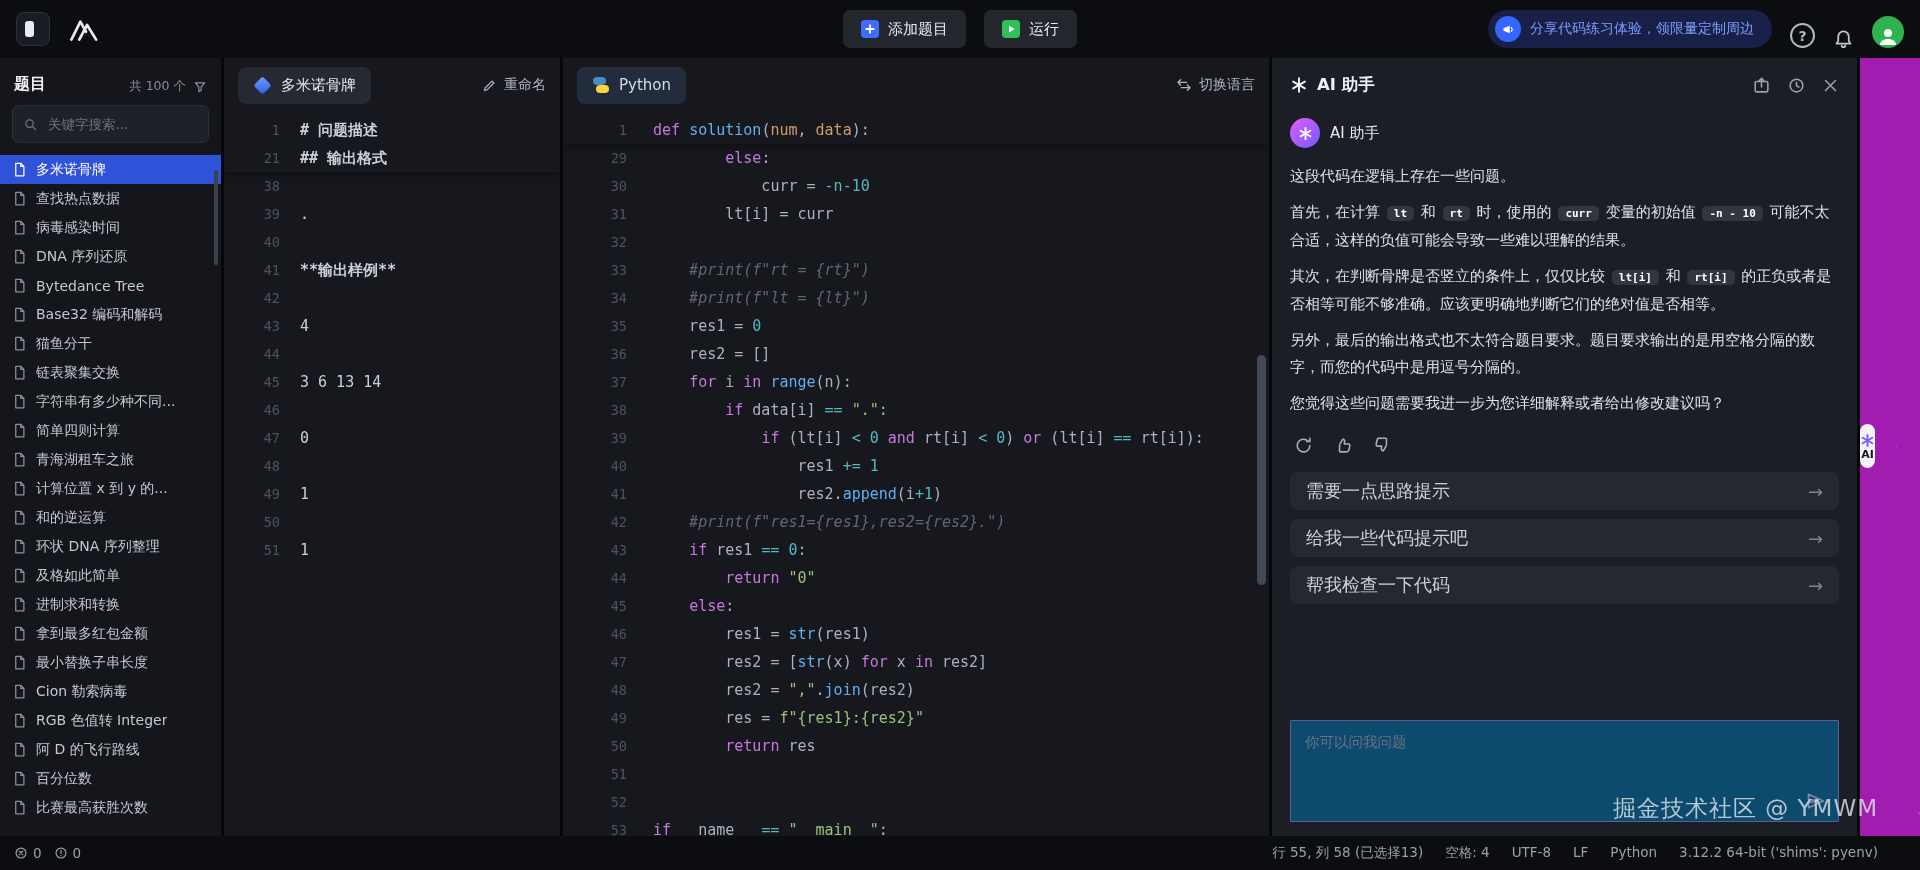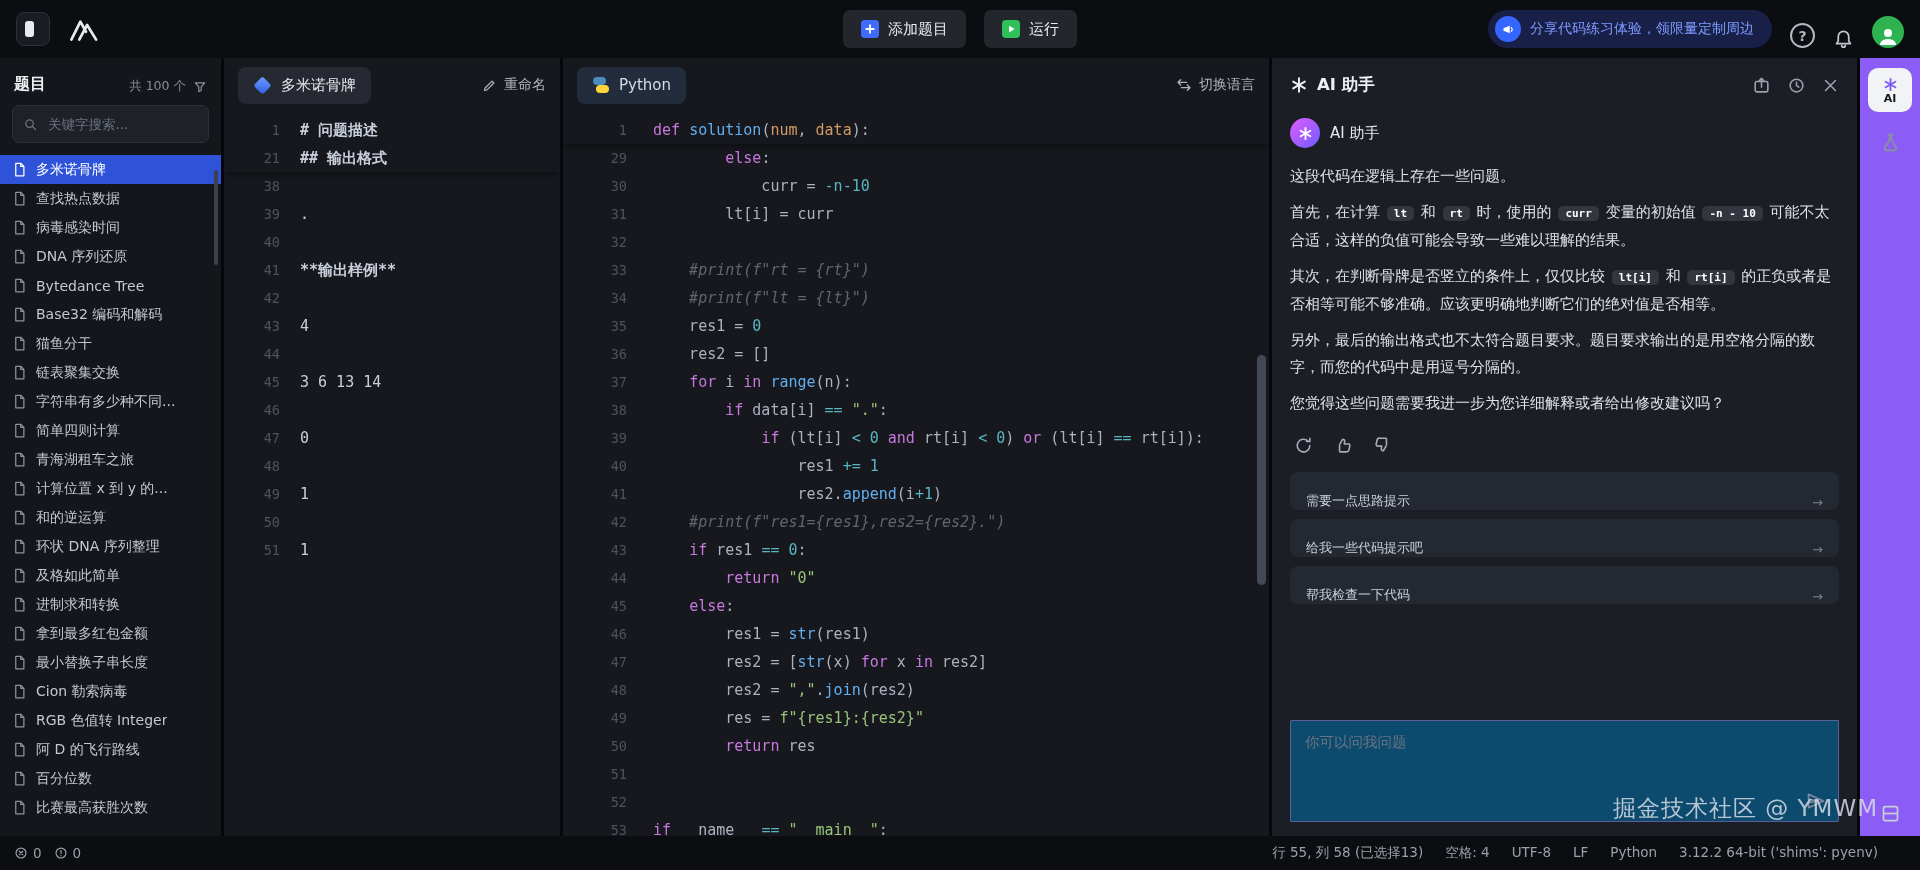--- a/index.html
+++ b/index.html
@@ -77,29 +77,29 @@
   .ai-hicons > *{cursor:pointer}
   .ai-body{flex:1;min-height:0;display:flex;flex-direction:column;padding:0 18px 14px}
   .ai-agent{display:flex;align-items:center;gap:10px;height:42px;flex:none}
   .ai-avatar{width:30px;height:30px;border-radius:50%;background:linear-gradient(135deg,#e25cff,#6e5bff);display:flex;align-items:center;justify-content:center;flex:none}
   .ai-agent-label{font-size:15px;color:#e8eaee}
   .ai-p{margin:9px 0;font-size:15px;line-height:27px;color:#dde1e9}
   .chip{font-family:"DejaVu Sans Mono","Liberation Mono",monospace;background:#32363f;border-radius:5px;padding:1px 7px;margin:0 2px;font-size:11px;color:#fff;font-weight:bold;white-space:nowrap}
   .ai-actions{display:flex;gap:14px;margin:6px 0 14px;color:#a7adb8}
   .ai-actions button{width:26px;height:26px;display:flex;align-items:center;justify-content:center}
   .flip{transform:rotate(180deg)}
-  .sugg{display:flex;align-items:flex-end;justify-content:space-between;height:38px;background:#242831;border-radius:8px;padding:0 16px;margin-bottom:9px;font-size:13px;color:#ccd1d9;cursor:pointer}
+  .sugg{display:flex;align-items:center;justify-content:space-between;height:38px;background:#242831;border-radius:8px;padding:0 16px;margin-bottom:9px;font-size:18px;color:#ccd1d9;cursor:pointer}
   .sugg .arr{color:#7e848f}
   .ai-inputbox{margin-top:auto;height:100px;flex:none;border:1px solid #5a5f99;border-radius:1px;position:relative;background:#0c4a6e}
   .ai-inputbox textarea{width:100%;height:100%;box-sizing:border-box;background:transparent;border:none;outline:none;resize:none;padding:12px 44px 12px 14px;color:#d7dae0;font-size:14.5px;font-family:"DejaVu Sans",sans-serif}
   .ai-inputbox textarea::placeholder{color:#6c7380}
   .send{position:absolute;right:12px;bottom:10px;color:#818aa3;cursor:pointer}
 
   
-  .strip{width:60px;flex:none;background:#8b5cf6;display:flex;flex-direction:column;align-items:center;padding:10px 0 12px;gap:20px}
+  .strip{width:60px;flex:none;background:#a21caf;display:flex;align-items:center;padding:10px 0 12px;gap:20px}
   .strip-ai{width:44px;height:44px;border-radius:10px;background:#f2f3f5;display:flex;flex-direction:column;align-items:center;justify-content:center;gap:1px;cursor:pointer}
   .strip-ai span{font-size:11px;font-weight:bold;color:#14161c;line-height:1}
   .strip-bottom{margin-top:auto;cursor:pointer}
 
   
   .statusbar{height:34px;flex:none;background:#0b0d11;display:flex;align-items:center;padding:0 14px;font-size:13.5px;color:#9aa1ab;gap:12px}
   .st-group{display:flex;align-items:center;gap:5px;cursor:pointer}
   .st-right{margin-left:auto;display:flex;gap:22px;padding-right:28px}
   .st-right .st-item{cursor:pointer}
 

